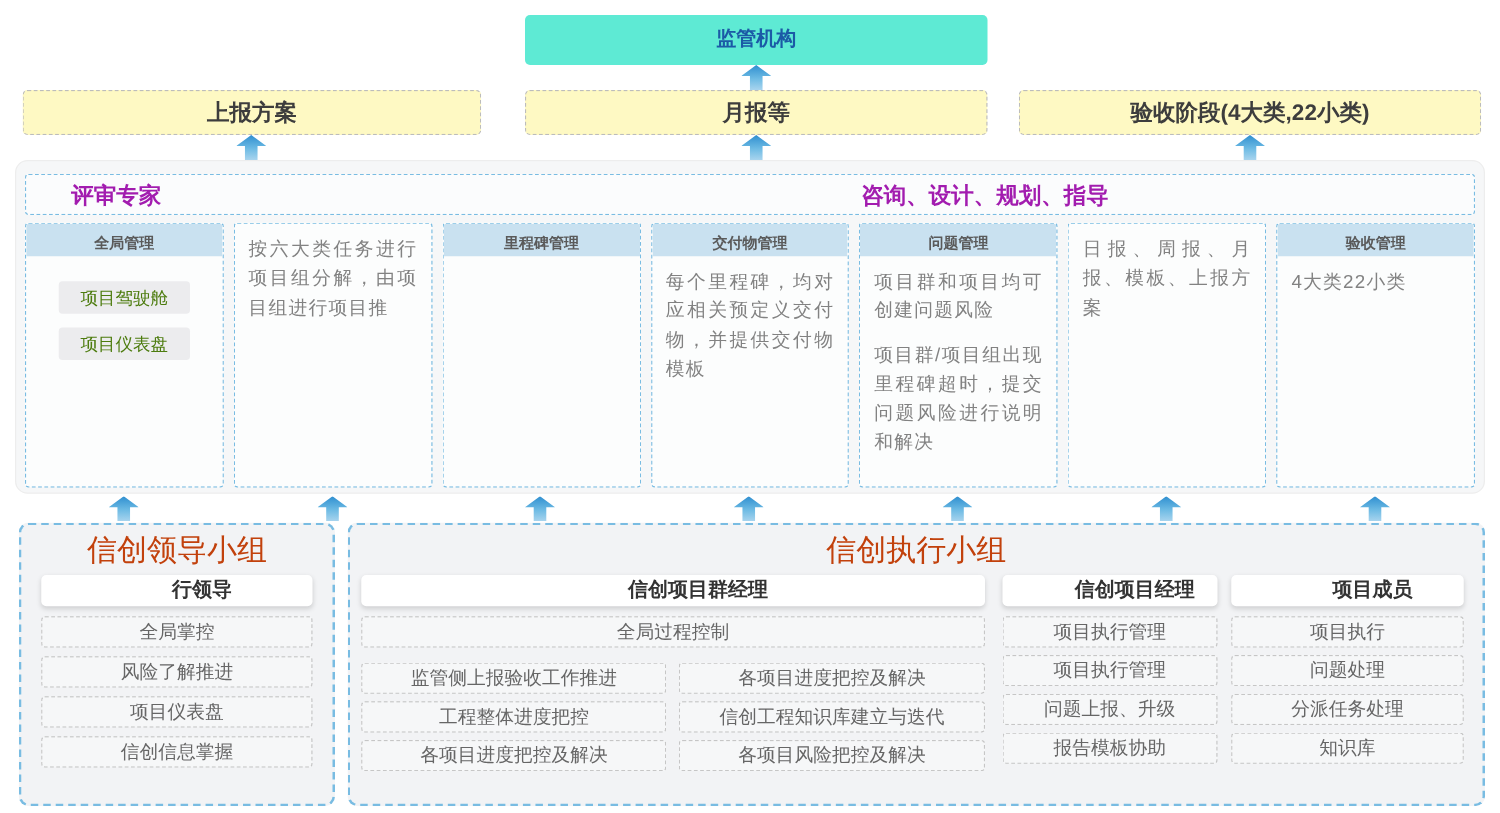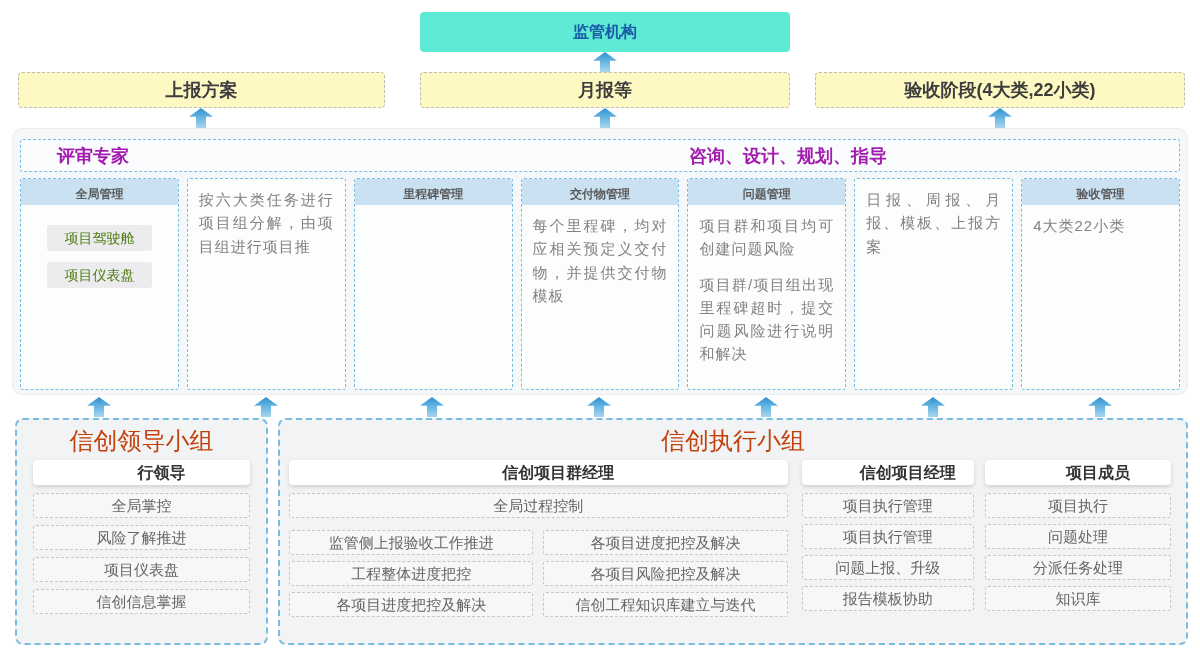--- a/index.html
+++ b/index.html
@@ -179,22 +179,22 @@
         <div class="role-pill">信创项目群经理</div>
         <div class="dash-item">全局过程控制</div>
         <div class="two-col">
           <div>
             <div class="dash-item">监管侧上报验收工作推进</div>
             <div class="dash-item">工程整体进度把控</div>
             <div class="dash-item">各项目进度把控及解决</div>
           </div>
           <div>
             <div class="dash-item">各项目进度把控及解决</div>
+            <div class="dash-item">信创工程知识库建立与迭代</div>
             <div class="dash-item">各项目风险把控及解决</div>
-            <div class="dash-item">信创工程知识库建立与迭代</div>
           </div>
         </div>
       </div>
       <div class="eg-b">
         <div class="role-pill">信创项目经理</div>
         <div class="dash-item">项目执行管理</div>
         <div class="dash-item">项目执行管理</div>
         <div class="dash-item">问题上报、升级</div>
         <div class="dash-item">报告模板协助</div>
       </div>

